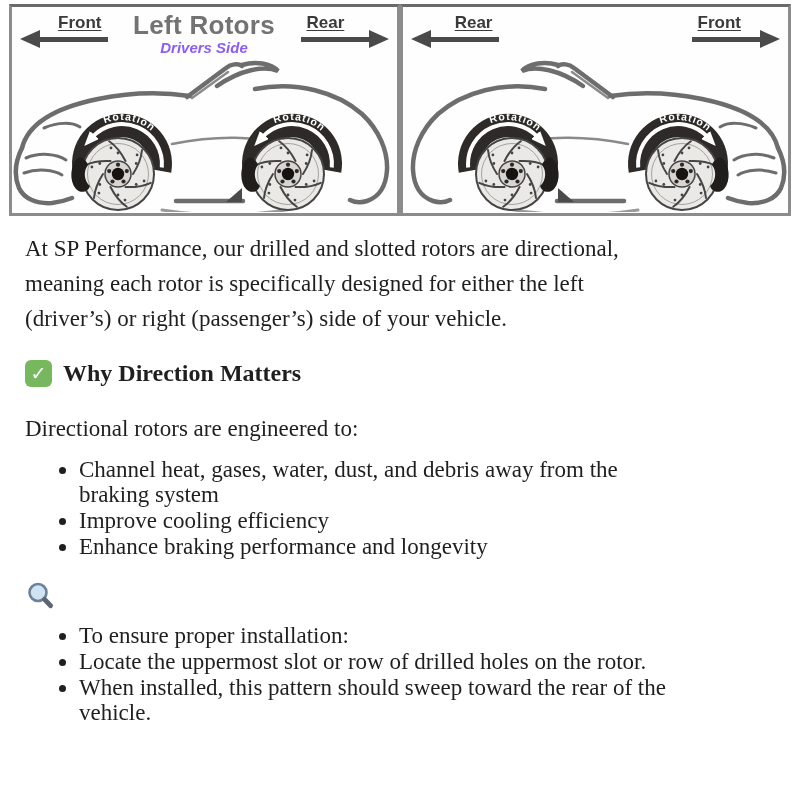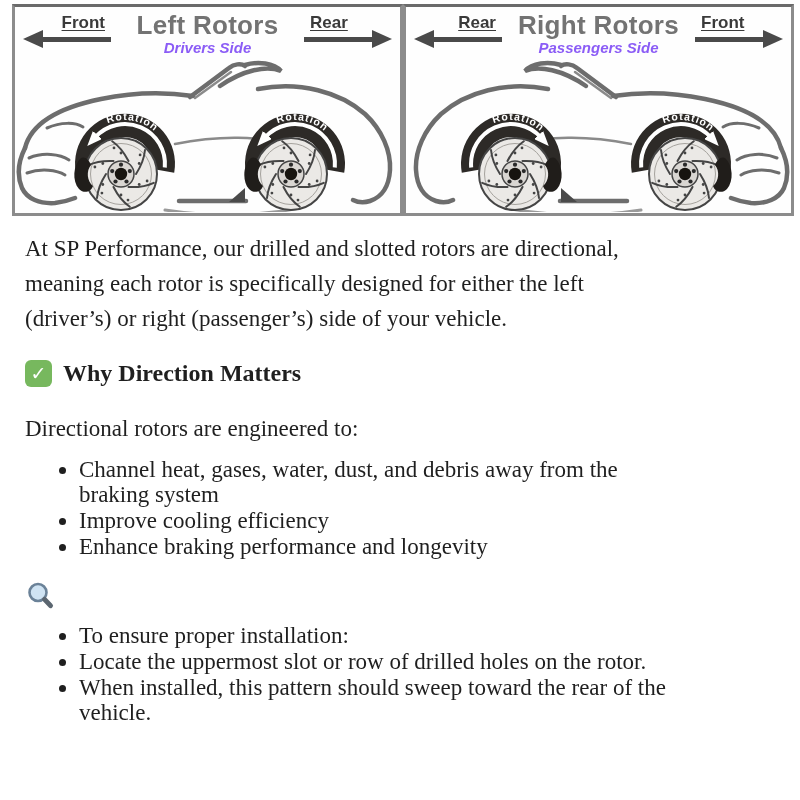--- a/index.html
+++ b/index.html
@@ -1,19 +1,19 @@
 <!DOCTYPE html>
 <html><head>
 <meta charset="utf-8">
 <style>
   html,body{margin:0;padding:0;background:#fff;}
   body{width:800px;height:800px;overflow:hidden;font-family:"Liberation Serif",serif;color:#1f1f1f;}
 
   
-  .diagram{display:flex;padding:4px 5px 0 12px;}
+  .diagram{display:flex;padding:4px 5px 0 4px;justify-content:center;}
   .panel{position:relative;width:385px;height:206px;border:3px solid #8c8c8c;border-top-color:#6a6a6a;background:#fefefe;box-sizing:content-box;}
   .panel-header{position:absolute;top:3px;left:8px;right:8px;display:flex;justify-content:space-between;align-items:flex-start;z-index:3;}
   .title-stack{text-align:center;margin-top:1px;}
   .panel-title{font-family:"Liberation Sans",sans-serif;font-weight:bold;font-size:26px;line-height:28px;color:#737373;letter-spacing:.3px;}
   .panel-subtitle{font-family:"Liberation Sans",sans-serif;font-weight:bold;font-style:italic;font-size:15px;line-height:17px;color:#8b5cf6;}
 
   .dirlabel{width:88px;margin-top:4px;}
   .dirtext{display:block;font-family:"Liberation Sans",sans-serif;font-weight:bold;font-size:17px;line-height:18px;color:#3a3a3a;text-decoration:underline;text-underline-offset:2px;}
   .dirlabel.left .dirtext{text-align:right;padding-right:6px;}
   .dirlabel.right .dirtext{text-align:left;padding-left:6px;}
@@ -145,24 +145,20 @@
 
   <div class="panel">
     <div class="panel-header">
       <div class="dirlabel left">
         <span class="dirtext">Rear</span>
         <span class="dirarrow">
             <i class="head"></i>
             <i class="bar"></i>
           </span>
       </div>
-      <div class="title-stack">
-        <div class="panel-title">Right Rotors</div>
-        <div class="panel-subtitle">Passengers Side</div>
-      </div>
       <div class="dirlabel right">
         <span class="dirtext">Front</span>
         <span class="dirarrow">
             <i class="bar"></i>
             <i class="head"></i>
           </span>
       </div>
     </div>
     <svg class="car-svg" width="385" height="160" viewBox="0 0 385 160">
       <g transform="translate(385,0) scale(-1,1)">

